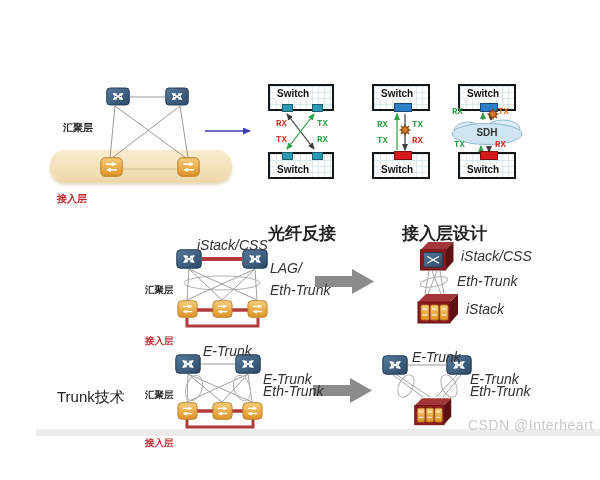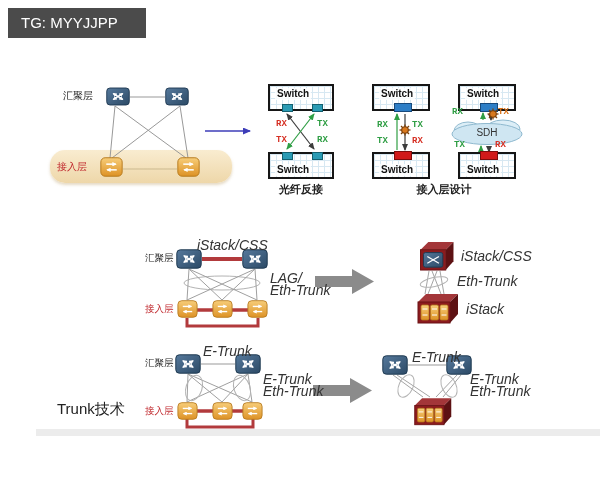--- a/index.html
+++ b/index.html
@@ -4,38 +4,38 @@
 <style>
   html,body{margin:0;padding:0;background:#fff;}
   #page{position:relative;width:600px;height:480px;background:#ffffff;overflow:hidden;
         font-family:"Liberation Sans","DejaVu Sans",sans-serif;}
   .abs{position:absolute;}
   .lbl{position:absolute;z-index:4;white-space:nowrap;line-height:1.1;
        font-family:"Liberation Sans","DejaVu Sans",sans-serif;}
   .tg-badge{left:8px;top:8px;width:138px;height:30px;background:#4b4b4b;color:#fff;
             font-size:15px;line-height:30px;padding-left:13px;box-sizing:border-box;z-index:5;}
   .title{left:40px;top:44px;font-size:18px;font-weight:bold;color:#a6262c;letter-spacing:.5px;}
-  .layer-lbl{font-size:9.5px;font-weight:normal;color:#222;}
+  .layer-lbl{font-size:9.5px;font-weight:bold;color:#222;margin-top:32px;}
   .layer-lbl.red{color:#c0282d;}
   .band{left:50px;top:150px;width:182px;height:33px;border-radius:15px;z-index:0;
         background:linear-gradient(#f9ecd0,#eed7a9);box-shadow:0 2px 3px rgba(180,150,90,.35);}
   .swbox{position:absolute;height:27px;box-sizing:border-box;border:2px solid #161616;z-index:2;
          background-color:#fff;
          background-image:linear-gradient(#d7e8f2 1px,transparent 1px),
                           linear-gradient(90deg,#d7e8f2 1px,transparent 1px);
          background-size:6px 6px;}
   .swlbl{position:absolute;left:5px;top:2px;font-size:10px;font-weight:bold;color:#111;
          background:rgba(255,255,255,.8);padding:0 2px;line-height:1.15;}
   .port{position:absolute;z-index:3;}
   .port.teal{background:#2b9bb4;border:1px solid #14606f;}
   .port.blue{background:#2d7ec6;border:1px solid #174a7d;}
   .port.red{background:#d11a1a;border:1px solid #7d0d0d;}
   .rxtx{font-size:9px;font-weight:bold;font-family:Liberation Mono, monospace;}
   .g{color:#2f9e44;} .r{color:#d63125;} .o{color:#d9731a;}
-  .cap{font-size:11px;font-weight:bold;color:#222;text-align:center;}
+  .cap{font-size:17px;font-weight:bold;color:#222;text-align:center;margin-top:42px;}
   .smlbl{font-size:14px;color:#333;font-style:italic;}
   .heading{font-size:13px;font-weight:bold;color:#222;}
   .rowlbl{font-size:15px;color:#222;}
   .watermark{font-size:14px;color:#c9c9c9;letter-spacing:.5px;}
   .footer{left:375px;top:444px;width:225px;height:33px;background:#595959;color:#fff;z-index:5;
           font-size:16px;line-height:33px;text-align:center;}
   .graybar{left:36px;top:429px;width:564px;height:7px;background:#ececec;z-index:0;}
   svg.icon{position:absolute;z-index:3;overflow:visible;}
   #overlay{position:absolute;left:0;top:0;z-index:1;pointer-events:none;}
 </style>
@@ -186,21 +186,20 @@
 
     <line x1="408" y1="365" x2="446" y2="365" stroke="#999" stroke-width="1"></line>
     <line x1="393" y1="375" x2="423" y2="397" stroke="#9a9a9a" stroke-width="0.9"></line>
     <line x1="397" y1="375" x2="430" y2="397" stroke="#9a9a9a" stroke-width="0.9"></line>
     <line x1="457" y1="375" x2="436" y2="397" stroke="#9a9a9a" stroke-width="0.9"></line>
     <line x1="461" y1="375" x2="443" y2="397" stroke="#9a9a9a" stroke-width="0.9"></line>
     <ellipse cx="406" cy="386" rx="7" ry="12" fill="none" stroke="#b3b3b3" stroke-width="1" transform="rotate(25 406 386)"></ellipse>
     <ellipse cx="449" cy="386" rx="7" ry="12" fill="none" stroke="#b3b3b3" stroke-width="1" transform="rotate(-25 449 386)"></ellipse>
   </svg>
 
-  <div class="lbl tg-badge">TG: MYYJJPP</div>
 
   <div class="lbl layer-lbl" style="left:63px;top:90px;font-size:10px">汇聚层</div>
   <div class="lbl layer-lbl red" style="left:57px;top:161px;font-size:10px">接入层</div>
   <svg class="icon" style="left:106px;top:87px;width:24px;height:19px">
       <use href="#sym-sw-blue"></use>
     </svg>
   <svg class="icon" style="left:165px;top:87px;width:24px;height:19px">
       <use href="#sym-sw-blue"></use>
     </svg>
   <svg class="icon" style="left:100px;top:157px;width:23px;height:20px">
@@ -252,21 +251,21 @@
     <span class="port red" style="left:20px;top:-3px;width:16px;height:7px"></span>
   </div>
   <div class="lbl rxtx g" style="left:452px;top:108px">RX</div>
   <div class="lbl rxtx o" style="left:498px;top:108px">TX</div>
   <svg class="icon" style="left:487px;top:108px;width:12px;height:12px;z-index:4">
       <use href="#sym-burst"></use>
     </svg>
   <svg class="icon" style="left:450px;top:118px;width:74px;height:28px;z-index:2">
       <use href="#sym-cloud"></use>
     </svg>
-  <div class="lbl" style="left:450px;top:127px;width:74px;text-align:center;font-size:10px;font-weight:normal;color:#333">SDH</div>
+  <div class="lbl" style="left:450px;top:127px;width:74px;text-align:center;font-size:10px;font-weight:bold;color:#333">SDH</div>
   <div class="lbl rxtx g" style="left:454px;top:141px">TX</div>
   <div class="lbl rxtx r" style="left:495px;top:141px">RX</div>
 
 
   <div class="lbl layer-lbl" style="left:145px;top:253px">汇聚层</div>
   <div class="lbl layer-lbl red" style="left:145px;top:304px">接入层</div>
   <div class="lbl smlbl" style="left:197px;top:238px">iStack/CSS</div>
   <svg class="icon" style="left:176px;top:249px;width:26px;height:20px">
       <use href="#sym-sw-blue"></use>
     </svg>
@@ -275,34 +274,34 @@
     </svg>
   <svg class="icon" style="left:177px;top:300px;width:21px;height:18px">
       <use href="#sym-sw-yellow"></use>
     </svg>
   <svg class="icon" style="left:212px;top:300px;width:21px;height:18px">
       <use href="#sym-sw-yellow"></use>
     </svg>
   <svg class="icon" style="left:247px;top:300px;width:21px;height:18px">
       <use href="#sym-sw-yellow"></use>
     </svg>
-  <div class="lbl smlbl" style="left:270px;top:271px">LAG/</div>
+  <div class="lbl smlbl" style="left:270px;top:261px">LAG/</div>
   <div class="lbl smlbl" style="left:270px;top:283px">Eth-Trunk</div>
 
   <svg class="icon" style="left:417px;top:240px;width:40px;height:31px">
       <use href="#sym-redbox-blue"></use>
     </svg>
   <div class="lbl smlbl" style="left:461px;top:249px">iStack/CSS</div>
   <div class="lbl smlbl" style="left:457px;top:274px">Eth-Trunk</div>
   <svg class="icon" style="left:415px;top:292px;width:46px;height:32px">
       <use href="#sym-redbox-yellow"></use>
     </svg>
   <div class="lbl smlbl" style="left:466px;top:302px">iStack</div>
 
-  <div class="lbl rowlbl" style="left:57px;top:401px">Trunk技术</div>
+  <div class="lbl rowlbl" style="left:57px;top:389px">Trunk技术</div>
   <div class="lbl layer-lbl" style="left:145px;top:358px">汇聚层</div>
   <div class="lbl layer-lbl red" style="left:145px;top:406px">接入层</div>
   <div class="lbl smlbl" style="left:203px;top:344px">E-Trunk</div>
   <svg class="icon" style="left:175px;top:354px;width:26px;height:20px">
       <use href="#sym-sw-blue"></use>
     </svg>
   <svg class="icon" style="left:235px;top:354px;width:26px;height:20px">
       <use href="#sym-sw-blue"></use>
     </svg>
   <svg class="icon" style="left:177px;top:402px;width:21px;height:18px">
@@ -323,14 +322,15 @@
     </svg>
   <svg class="icon" style="left:446px;top:355px;width:26px;height:20px">
       <use href="#sym-sw-blue"></use>
     </svg>
   <svg class="icon" style="left:412px;top:395px;width:42px;height:32px">
       <use href="#sym-redbox-yellow"></use>
     </svg>
   <div class="lbl smlbl" style="left:470px;top:372px">E-Trunk</div>
   <div class="lbl smlbl" style="left:470px;top:384px">Eth-Trunk</div>
 
+  <div class="lbl watermark" style="left:468px;top:418px">CSDN @Interheart</div>
 
 </div>
 
 </body></html>

